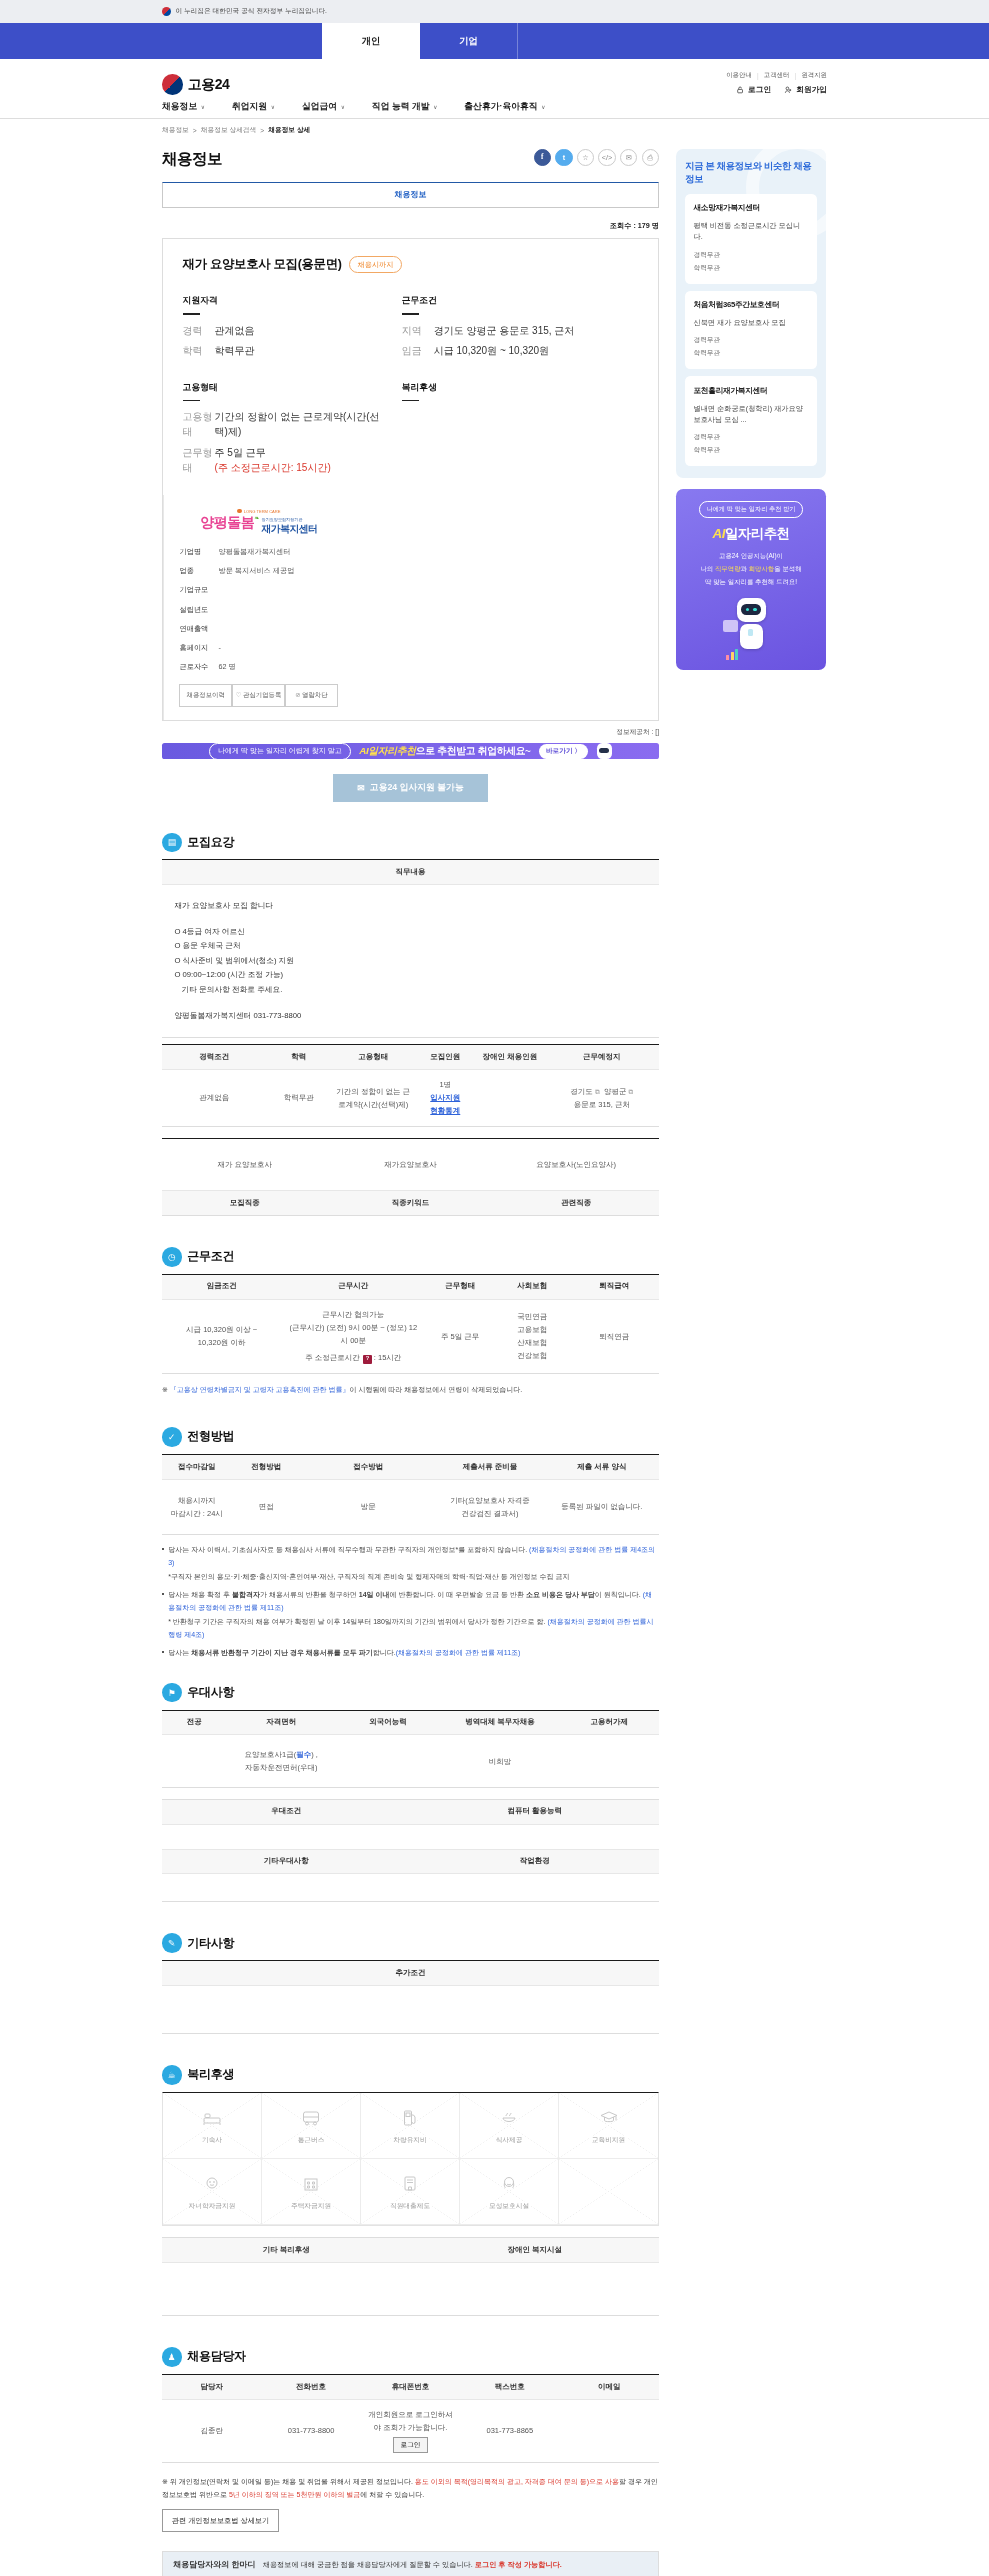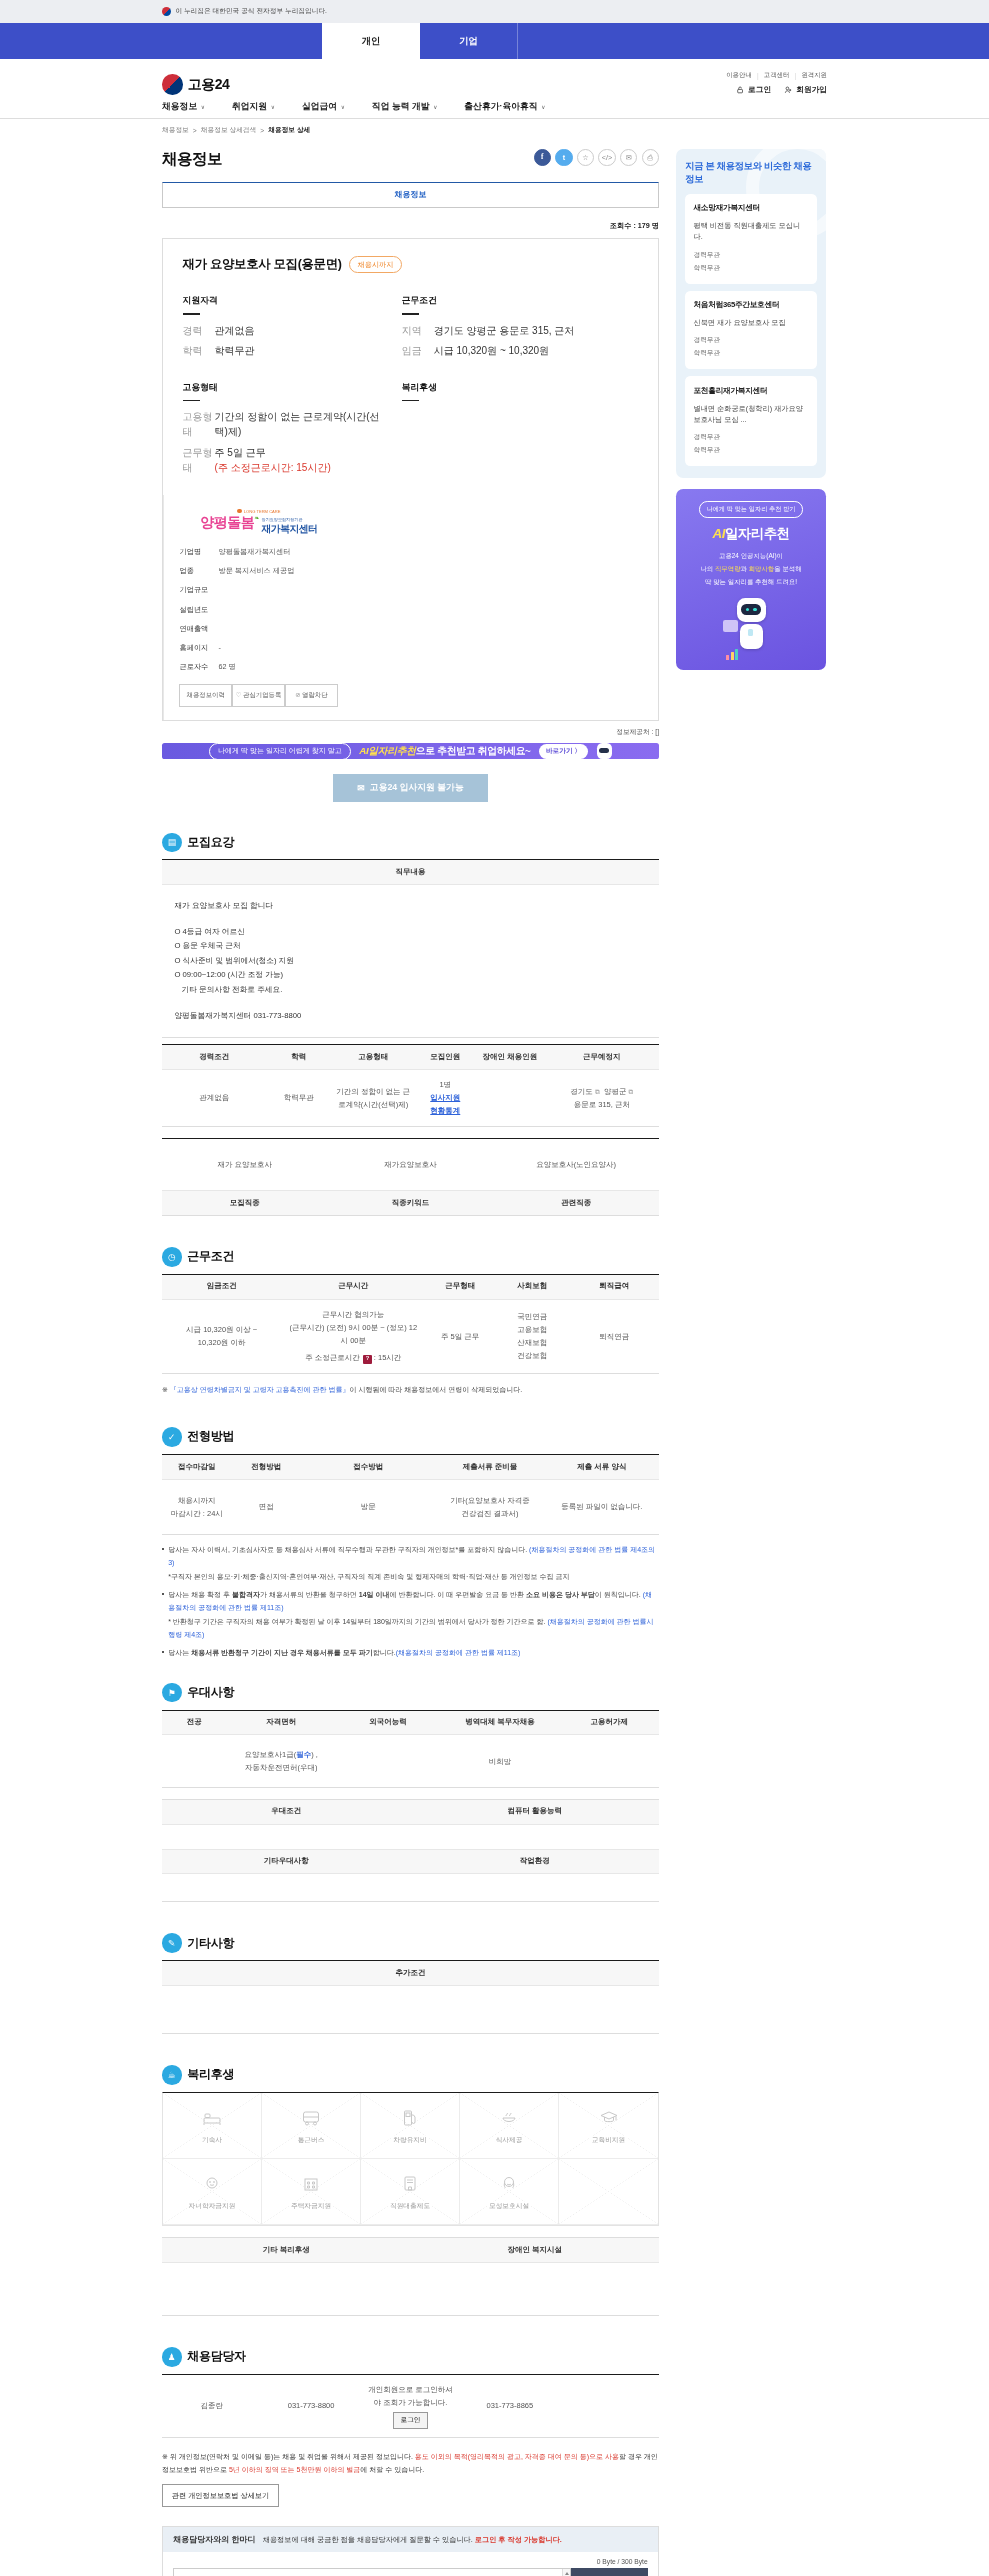--- a/index.html
+++ b/index.html
@@ -661,20 +661,27 @@
           <div class="td" style="width:50%"></div>
         </div>
   </div>
 
   
   <div class="sec">
     <span class="sec-ico">♟</span>
     <span class="sec-t">채용담당자</span>
   </div>
   <div class="tbl">
+    <div class="tr">
+      <div class="th" style="width:20%">담당자</div>
+      <div class="th" style="width:20%">전화번호</div>
+      <div class="th" style="width:20%">휴대폰번호</div>
+      <div class="th" style="width:20%">팩스번호</div>
+      <div class="th" style="width:20%">이메일</div>
+    </div>
     <div class="tr" style="min-height:53px;">
       <div class="td" style="width:20%">김종란</div>
       <div class="td" style="width:20%">031-773-8800</div>
       <div class="td" style="width:20%">
             <span>개인회원으로 로그인하셔야 조회가 가능합니다.</span>
             <button class="login-mini">로그인</button>
           </div>
       <div class="td" style="width:20%">031-773-8865</div>
       <div class="td" style="width:20%"></div>
     </div>
@@ -741,21 +748,21 @@
   
   
 
 </main>
 
 <aside>
   <div class="sb-box">
     <div class="sb-title">지금 본 채용정보와 비슷한 채용정보</div>
     <div class="sb-card">
       <div class="sb-co">새소망재가복지센터</div>
-      <div class="sb-desc">평택 비전동 직원대출제도 모십니다.</div>
+      <div class="sb-desc">평택 비전동 소정근로시간 모십니다.</div>
       <div class="sb-tags"><span>경력무관</span><br><span>학력무관</span></div>
     </div>
     <div class="sb-card">
       <div class="sb-co">처음처럼365주간보호센터</div>
       <div class="sb-desc">신북면 재가 요양보호사 모집</div>
       <div class="sb-tags"><span>경력무관</span><br><span>학력무관</span></div>
     </div>
     <div class="sb-card">
       <div class="sb-co">포천홀리재가복지센터</div>
       <div class="sb-desc">별내면 순화궁로(청학리) 재가요양보호사님 모심 ...</div>

